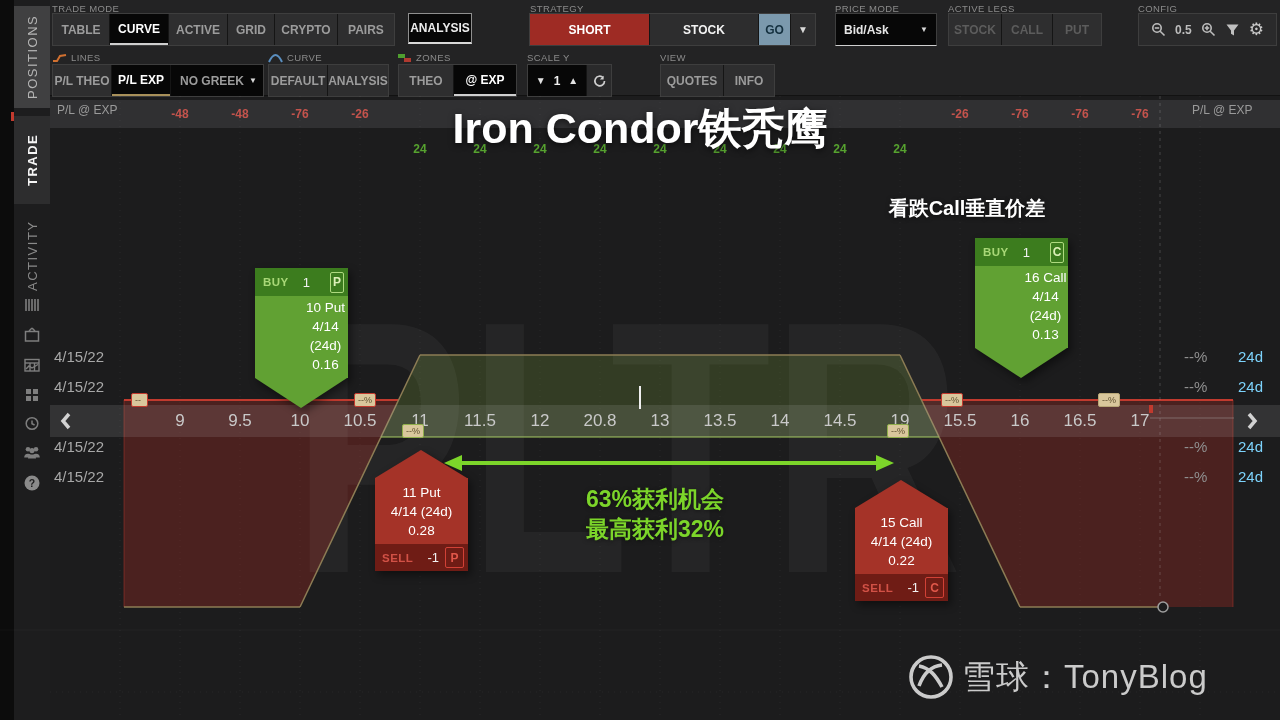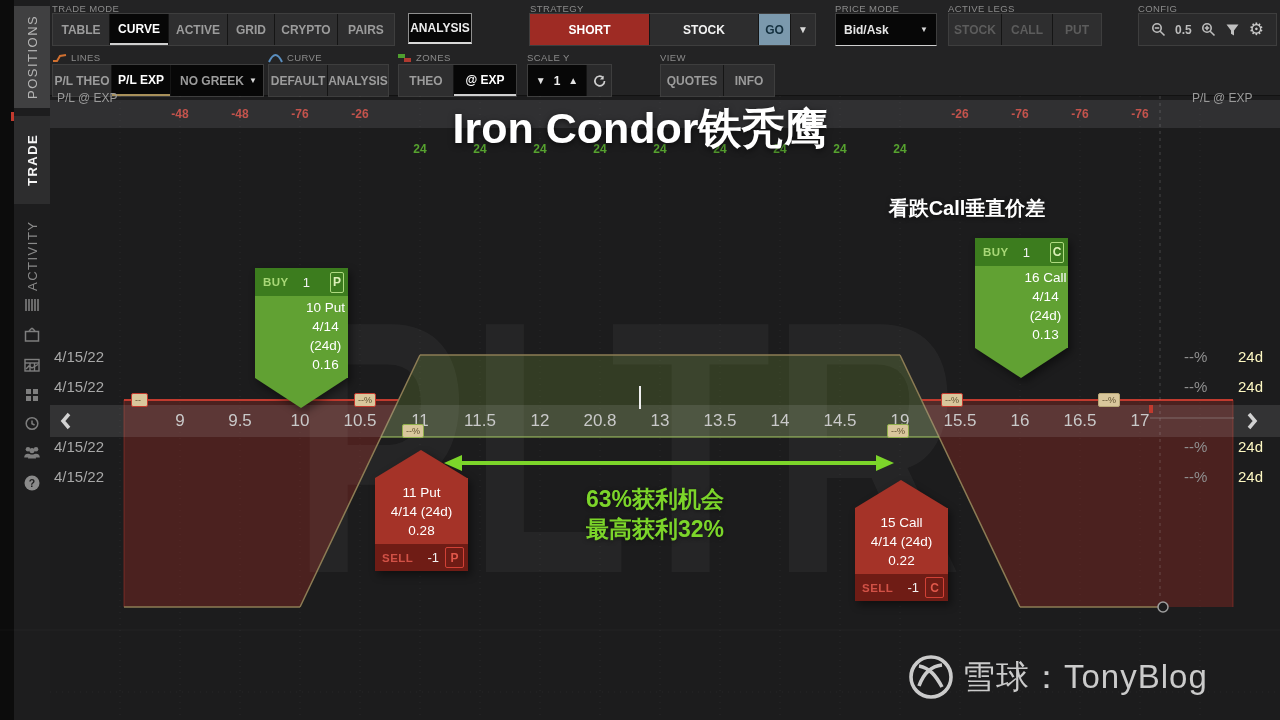--- a/index.html
+++ b/index.html
@@ -22,32 +22,32 @@
   .bgroup{position:absolute;display:flex;height:31px;background:#151515;border:1px solid #3e3e3e;box-sizing:content-box;gap:1px;}
   .btn{display:flex;align-items:center;justify-content:center;font-size:12px;font-weight:bold;
        color:#9c9c9c;background:#2e2e2f;white-space:nowrap;box-sizing:border-box;gap:5px;}
   .btn.on{background:#070707;color:#fff;border-bottom:2px solid #cfcfcf;}
   .btn.on-tan{background:#070707;color:#fff;border-bottom:2px solid #a8905a;}
   .btn.dark{background:#070707;}
   .btn.dis{color:#5c5c5c;}
   .caret{font-size:8px;color:#d8d8d8;}
   
   .plrow{left:50px;top:100px;width:1230px;height:28px;background:#303032;}
-  .pllab{position:absolute;top:84px;height:28px;line-height:28px;font-size:12px;color:#9a9a9a;}
+  .pllab{position:absolute;top:96px;height:28px;line-height:28px;font-size:12px;color:#9a9a9a;}
   .plval{position:absolute;top:100px;height:28px;line-height:28px;width:60px;text-align:center;font-size:12px;font-weight:bold;}
   .plval.neg{color:#c4534c;}
   .plval.pos{color:#56a22f;margin-top:35px;}
   
   .band{left:50px;top:405px;width:1230px;height:32px;background:rgba(205,205,205,0.13);z-index:2;}
   .tick{position:absolute;top:405px;height:32px;line-height:32px;width:60px;text-align:center;
         font-size:17px;color:#c9c9c9;z-index:4;}
   .achev{position:absolute;top:412px;z-index:4;}
   .ldate{position:absolute;left:54px;font-size:15px;color:#a8a8a8;z-index:3;}
   .rpct{position:absolute;left:1184px;font-size:15px;color:#8f8f8f;z-index:3;}
-  .rdays{position:absolute;left:1238px;font-size:15px;color:#fef9c3;z-index:3;}
+  .rdays{position:absolute;left:1238px;font-size:15px;color:#7dd3fc;z-index:3;}
   
   .pct{position:absolute;height:14px;line-height:12px;font-size:9px;background:#d9c79c;color:#5f5030;
        padding:0 3px;border-radius:2px;box-sizing:border-box;z-index:5;overflow:hidden;}
   .pct.rb{border:1px solid #c23a2e;}
   .pct.gb{border:1px solid #8fae4a;}
   .pct.tb{border:1px solid #b9a878;}
   
   .marker{position:absolute;width:93px;z-index:6;filter:drop-shadow(3px 4px 4px rgba(0,0,0,.45));}
   .mhead{height:28px;display:flex;align-items:center;padding:0 4px 0 8px;box-sizing:border-box;}
   .mside{font-size:11.5px;font-weight:bold;letter-spacing:.5px;}

